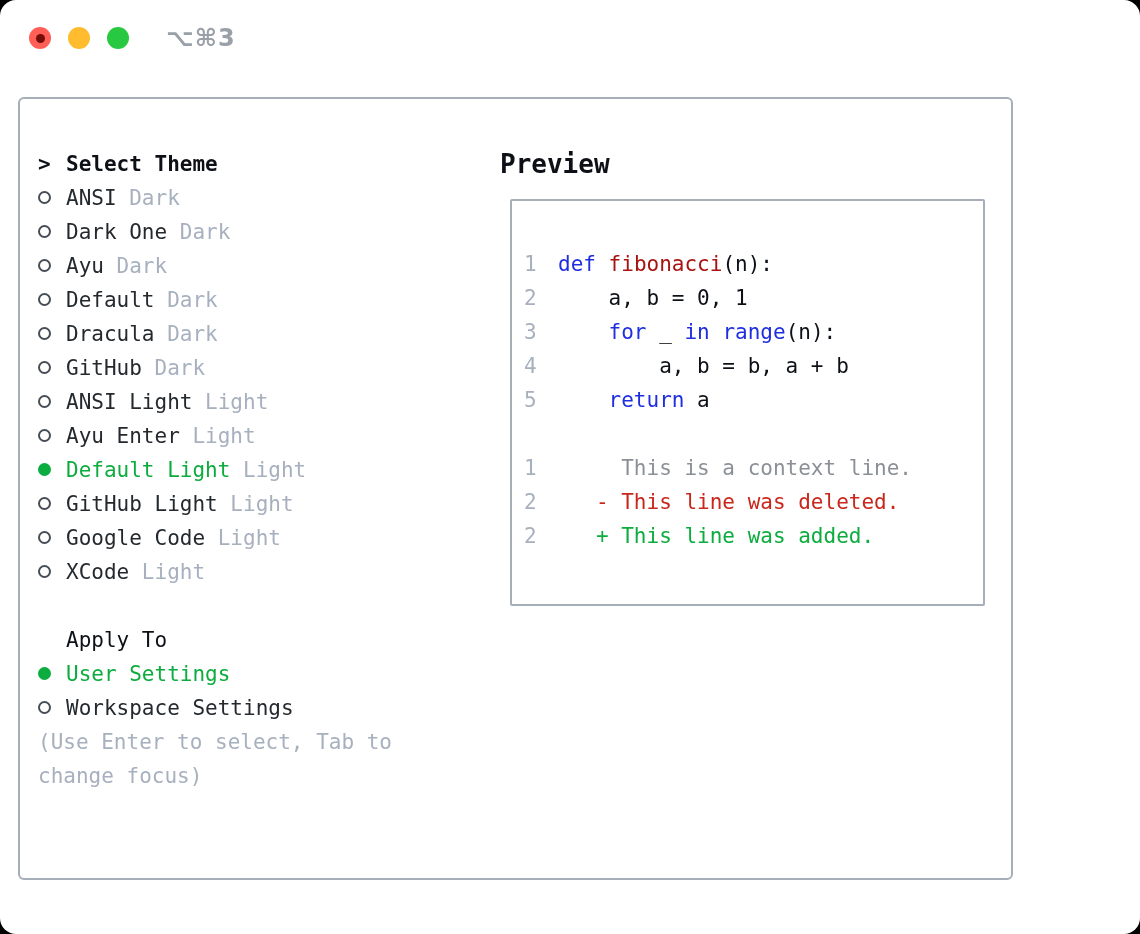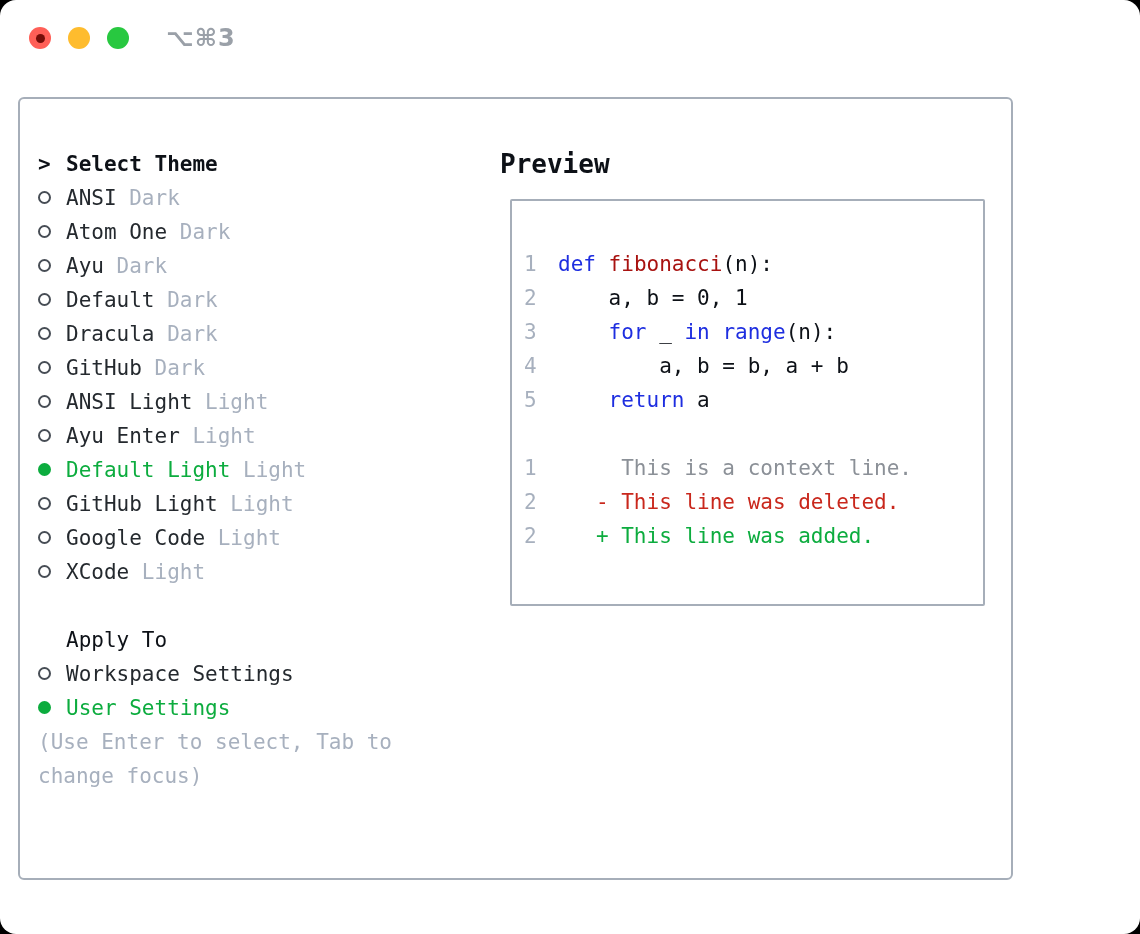--- a/index.html
+++ b/index.html
@@ -87,43 +87,43 @@
   <div class="panel">
 
     <div class="left-col">
       <div class="row">
         <span class="cell-prefix"><span class="caret">&gt;</span></span>
         <span class="hdr">Select Theme</span>
       </div>
 
       <div id="theme-list">
           <div class="row"><span class="cell-prefix"><span class="circle"></span></span><span class="theme-name">ANSI</span><span class="theme-variant">Dark</span></div>
-          <div class="row"><span class="cell-prefix"><span class="circle"></span></span><span class="theme-name">Atom One</span><span class="theme-variant">Dark</span></div>
+          <div class="row"><span class="cell-prefix"><span class="circle"></span></span><span class="theme-name">Dark One</span><span class="theme-variant">Dark</span></div>
           <div class="row"><span class="cell-prefix"><span class="circle"></span></span><span class="theme-name">Ayu</span><span class="theme-variant">Dark</span></div>
           <div class="row"><span class="cell-prefix"><span class="circle"></span></span><span class="theme-name">Default</span><span class="theme-variant">Dark</span></div>
           <div class="row"><span class="cell-prefix"><span class="circle"></span></span><span class="theme-name">Dracula</span><span class="theme-variant">Dark</span></div>
           <div class="row"><span class="cell-prefix"><span class="circle"></span></span><span class="theme-name">GitHub</span><span class="theme-variant">Dark</span></div>
           <div class="row"><span class="cell-prefix"><span class="circle"></span></span><span class="theme-name">ANSI Light</span><span class="theme-variant">Light</span></div>
           <div class="row"><span class="cell-prefix"><span class="circle"></span></span><span class="theme-name">Ayu Enter</span><span class="theme-variant">Light</span></div>
           <div class="row selected"><span class="cell-prefix"><span class="circle filled"></span></span><span class="theme-name">Default Light</span><span class="theme-variant">Light</span></div>
           <div class="row"><span class="cell-prefix"><span class="circle"></span></span><span class="theme-name">GitHub Light</span><span class="theme-variant">Light</span></div>
           <div class="row"><span class="cell-prefix"><span class="circle"></span></span><span class="theme-name">Google Code</span><span class="theme-variant">Light</span></div>
           <div class="row"><span class="cell-prefix"><span class="circle"></span></span><span class="theme-name">XCode</span><span class="theme-variant">Light</span></div>
         </div>
 
       <div class="spacer"></div>
 
       <div class="row">
         <span class="cell-prefix"></span>
         <span class="section-hdr">Apply To</span>
       </div>
 
       <div id="apply-list">
+          <div class="row selected"><span class="cell-prefix"><span class="circle filled"></span></span><span class="theme-name">User Settings</span></div>
           <div class="row"><span class="cell-prefix"><span class="circle"></span></span><span class="theme-name">Workspace Settings</span></div>
-          <div class="row selected"><span class="cell-prefix"><span class="circle filled"></span></span><span class="theme-name">User Settings</span></div>
         </div>
 
       <div class="help">(Use Enter to select, Tab to change focus)</div>
     </div>
 
     <div class="right-col">
       <div class="preview-header">Preview</div>
       <div class="preview-box">
         <div id="code-lines">
             <div class="code-line"><span class="lnum">1</span><span class="tok kw">def</span><span class="tok"> </span><span class="tok fn">fibonacci</span><span class="tok">(n):</span></div>

